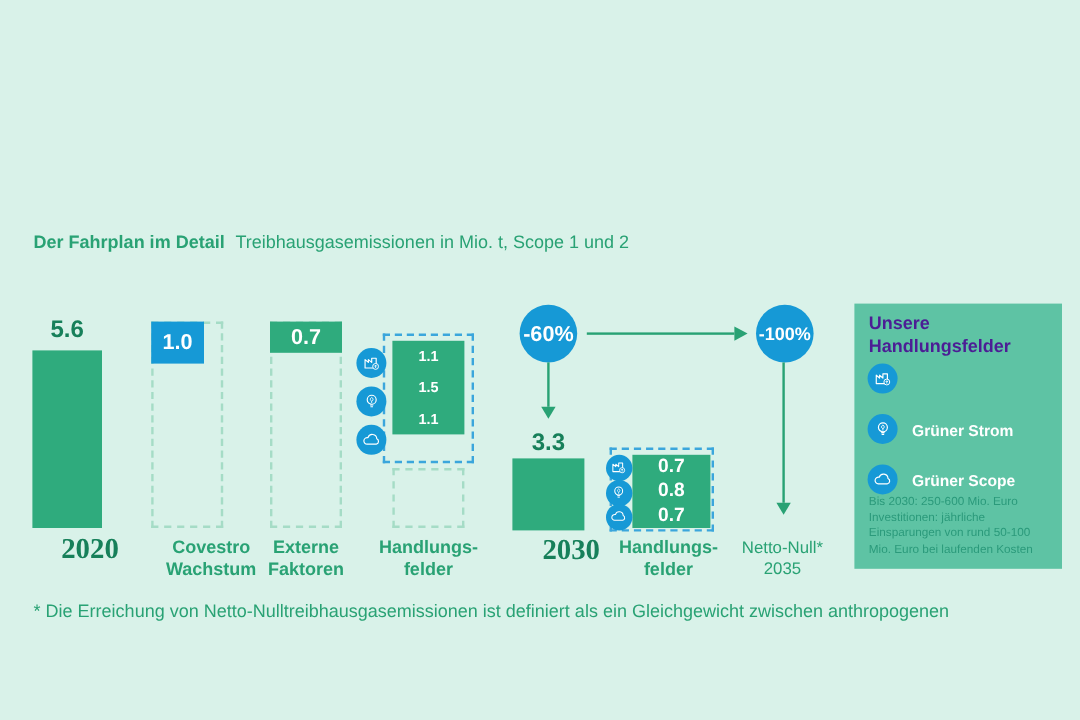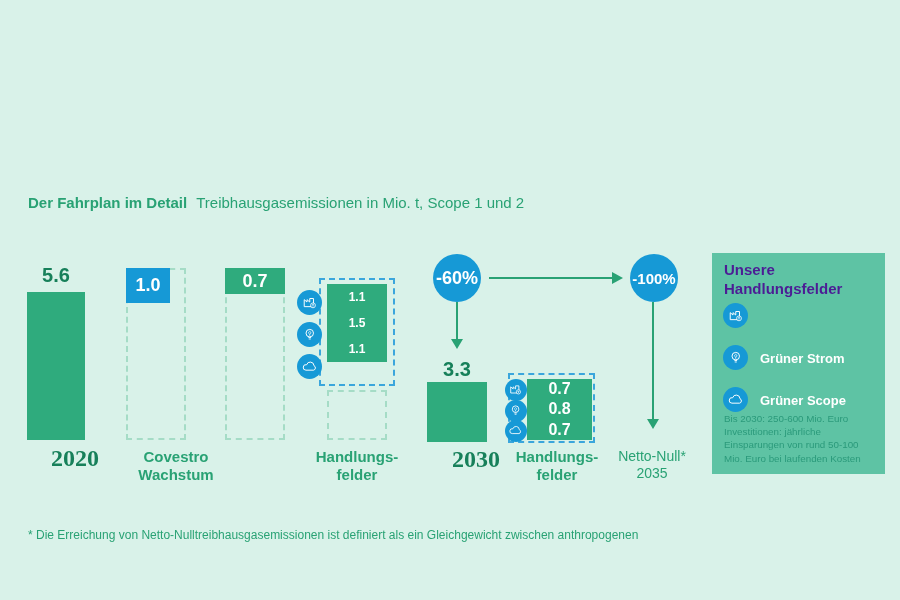--- a/index.html
+++ b/index.html
@@ -37,21 +37,21 @@
   .aline-h{height:2px;background:var(--green-text);}
   .ahead-down{width:0;height:0;border-left:6px solid transparent;border-right:6px solid transparent;border-top:10px solid var(--green-text);}
   .ahead-right{width:0;height:0;border-top:6px solid transparent;border-bottom:6px solid transparent;border-left:11px solid var(--green-text);}
 
   .panel{left:712px;top:253px;width:173px;height:221px;background:var(--panel-green);}
   .panel-title{left:724px;top:260px;width:150px;color:#4c1d95;font-weight:700;font-size:15px;line-height:19px;}
   .panel-item-label{color:#fff;font-weight:700;}
   .panel-note{left:724px;top:412px;width:152px;font-size:9.8px;line-height:13.2px;color:#2b9a7b;font-weight:400;}
 
   .netto{color:var(--green-text);font-size:14px;line-height:17px;text-align:center;font-weight:400;}
-  .footnote{left:28px;top:526px;font-size:12px;line-height:18px;color:var(--green-text);text-align:right;}
+  .footnote{left:28px;top:501px;font-size:15px;line-height:18px;color:var(--green-text);text-align:right;}
 </style>
 </head>
 <body>
 
 <div class="stage">
 
   <div class="abs subtitle">
     <span class="sb">Der Fahrplan im Detail</span><span class="sr">Treibhausgasemissionen in Mio. t, Scope 1 und 2</span>
   </div>
 
@@ -61,20 +61,24 @@
 
   <div class="abs dashed-g" style="left:126px;top:268px;width:60px;height:172px;"></div>
   <div class="abs bluebar inbar-val" style="left:126px;top:268px;width:44px;height:35px;line-height:35px;">1.0</div>
   <div class="abs col-label" style="left:111px;top:448px;width:90px;margin-left:20px;">
     <div>Covestro</div>
     <div>Wachstum</div>
   </div>
 
   <div class="abs dashed-g" style="left:225px;top:268px;width:60px;height:172px;"></div>
   <div class="abs bar inbar-val" style="left:225px;top:268px;width:60px;height:26px;line-height:26px;">0.7</div>
+  <div class="abs col-label" style="left:210px;top:448px;width:90px;">
+    <div>Externe</div>
+    <div>Faktoren</div>
+  </div>
 
   <div class="abs dashed-b" style="left:319px;top:278px;width:76px;height:108px;"></div>
   <div class="abs stackbox" style="left:327px;top:284px;width:60px;height:78px;font-size:12px;">
     <span>1.1</span>
     <span>1.5</span>
     <span>1.1</span>
   </div>
   <div class="abs icon-circle" style="left:297px;top:290px;width:25px;height:25px;">
     <svg viewBox="0 0 24 24">
         <path d="M5.2 16.8 V8.2 l3.4 2.9 V8.2 l3.4 2.9 V6.8 h4.6 v10 z" fill="none" stroke="#fff" stroke-width="1.2" stroke-linejoin="round"></path>

